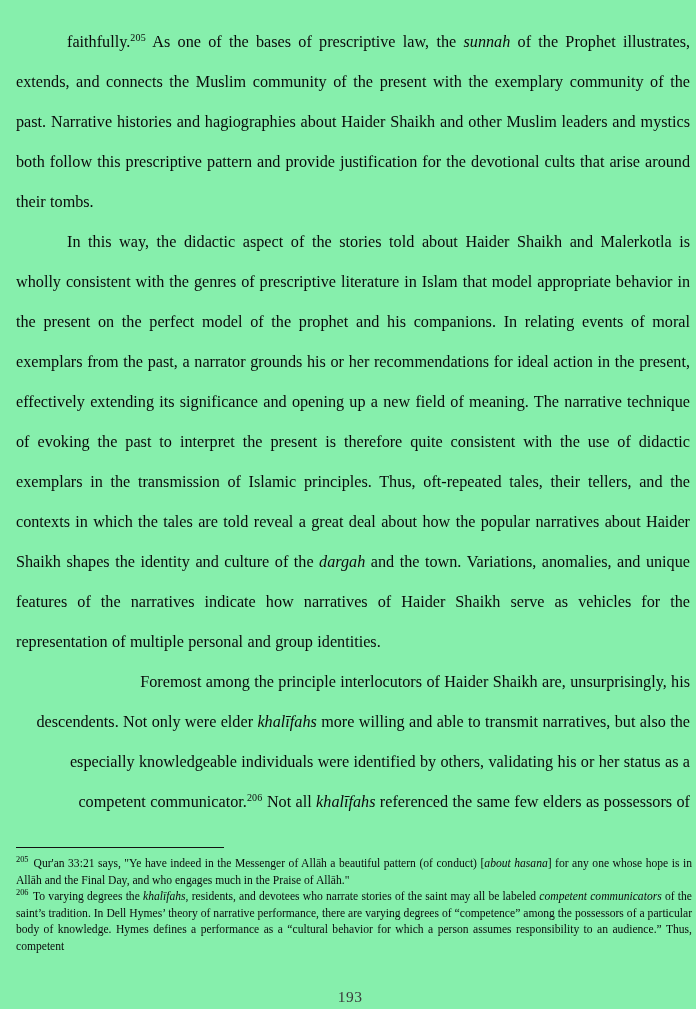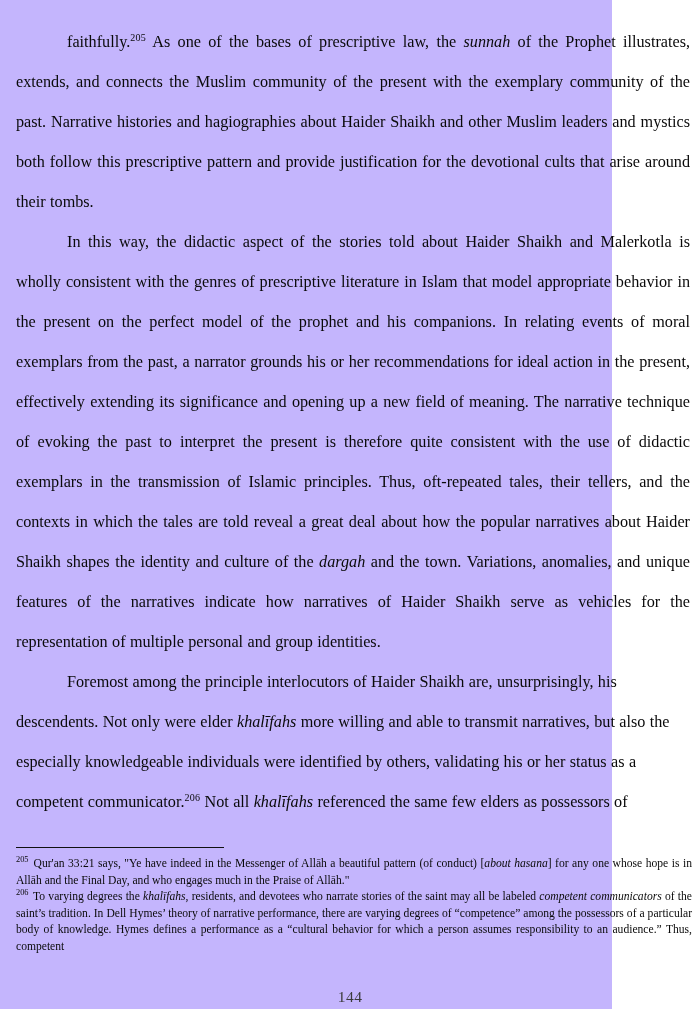--- a/index.html
+++ b/index.html
@@ -11,44 +11,44 @@
     width: 700px;
     height: 1009px;
     position: relative;
     font-family: "Liberation Serif", "DejaVu Serif", serif;
     color: #0a0a0a;
     overflow: hidden;
   }
   .page {
     position: absolute;
     top: 0; left: 0;
-    width: 612px;
+    width: 696px;
     height: 1009px;
-    background: #c4b5fd;
+    background: #86efac;
   }
   .body-text {
     position: absolute;
     left: 16px;
     top: 22px;
     width: 674px;
     font-size: 16.2px;
     line-height: 40px;
     text-align: justify;
     text-justify: inter-word;
     word-spacing: 0.02em;
   }
   .body-text p {
     margin: 0;
     padding: 0;
   }
   .body-text p.indent {
     text-indent: 51px;
   }
   .body-text p.last-line-left {
-    text-align: left;
+    text-align: right;
   }
   sup.fn {
     font-size: 0.62em;
     vertical-align: super;
     line-height: 0;
     letter-spacing: 0.02em;
   }
   em, .it {
     font-style: italic;
   }
@@ -101,15 +101,15 @@
     <p class="indent last-line-left" id="para-3">Foremost among the principle interlocutors of Haider Shaikh are, unsurprisingly, his descendents.  Not only were elder <em>khalīfahs</em> more willing and able to transmit narratives, but also the especially knowledgeable individuals were identified by others, validating his or her status as a competent communicator.<sup class="fn">206</sup>  Not all <em>khalīfahs</em> referenced the same few elders as possessors of</p>
   </div>
 
   <div class="fn-sep"></div>
 
   <div class="footnotes">
     <p class="fn-item" id="footnote-205"><sup class="fn-num">205</sup> Qur'an 33:21 says, "Ye have indeed in the Messenger of Allāh a beautiful pattern (of conduct) [<em>about hasana</em>] for any one whose hope is in Allāh and the Final Day, and who engages much in the Praise of Allāh."</p>
     <p class="fn-item" id="footnote-206"><sup class="fn-num">206</sup> To varying degrees the <em>khalīfahs</em>, residents, and devotees who narrate stories of the saint may all be labeled <em>competent communicators</em> of the saint’s tradition.  In Dell Hymes’ theory of narrative performance, there are varying degrees of “competence” among the possessors of a particular body of knowledge.  Hymes defines a performance as a “cultural behavior for which a person assumes responsibility to an audience.”  Thus, competent</p>
   </div>
 
-  <div class="page-number">144</div>
+  <div class="page-number">193</div>
 
 </div>
 
 </body></html>

